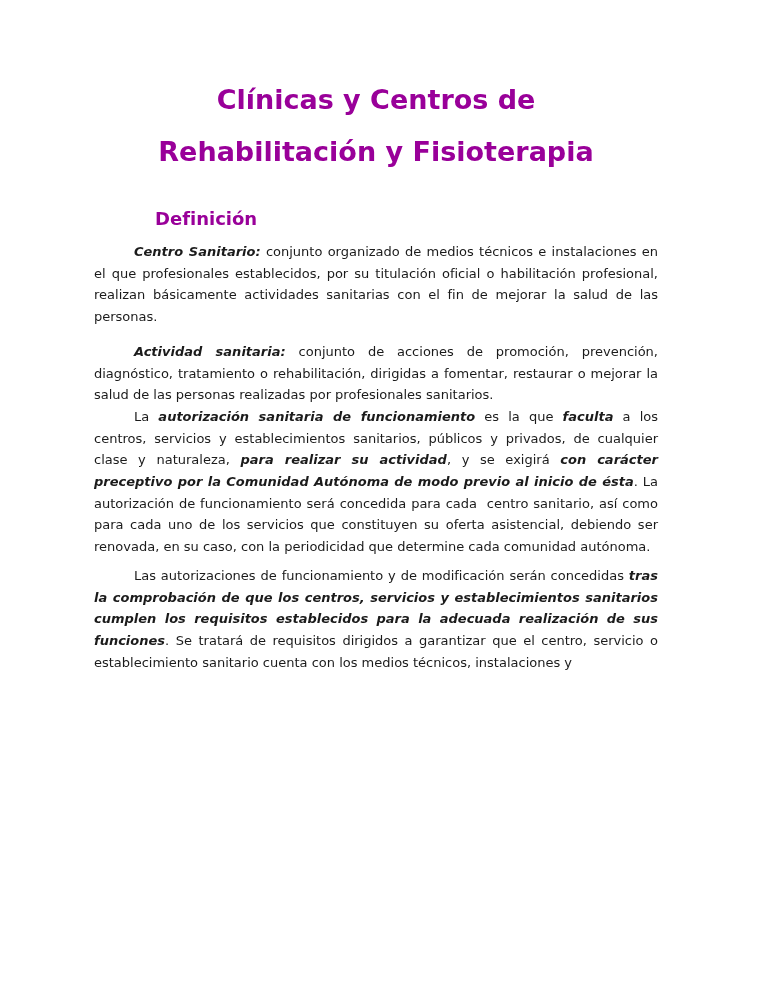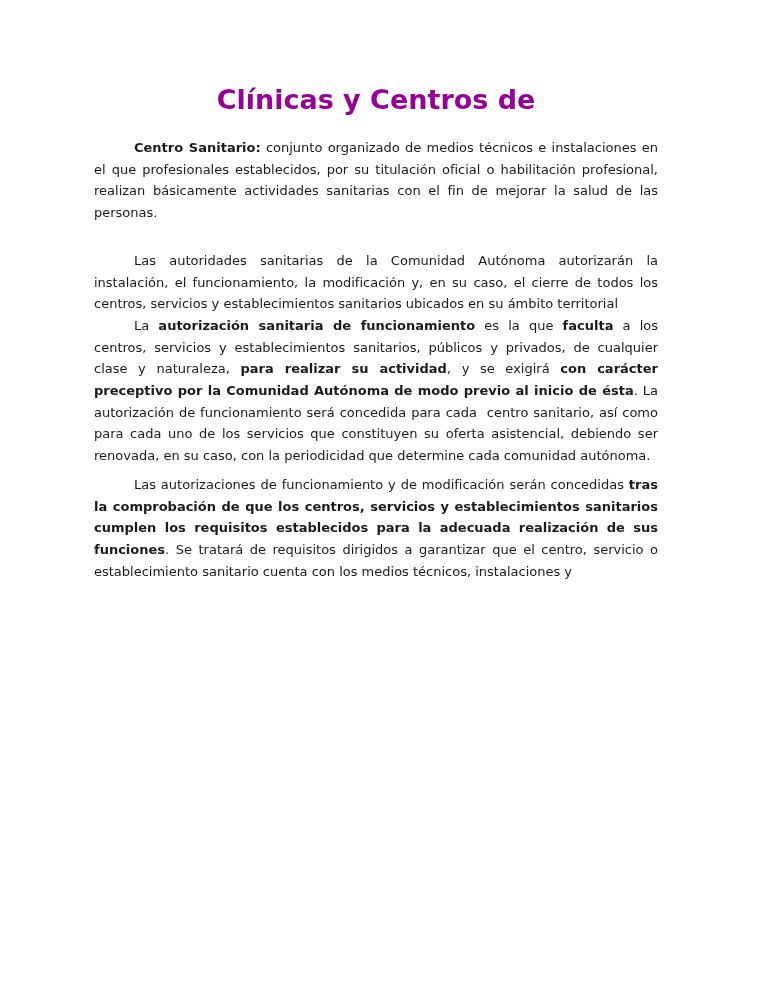--- a/index.html
+++ b/index.html
@@ -46,36 +46,38 @@
     font-size: 13px;
     line-height: 21.7px;
     text-align: justify;
     text-indent: 40px;
     color: var(--body, #1b1b1b);
   }
   .pt-after-h1 { margin-top: 11px; }
   .pt-after-h2 { margin-top: 13px; }
   .pt-block    { margin-top: 26px; }
   .pt-small    { margin-top: 7px; }
-  .b { font-weight: bold; }
+  .b { font-weight: bold; font-style: italic; }
 </style>
 </head>
 <body>
 
 <div class="page">
 
   <h1 class="doc-title">
     <span class="title-line">Clínicas y Centros de</span>
+    <span class="title-line">Rehabilitación y Fisioterapia</span>
   </h1>
 
+  <h2 class="section-heading">Definición</h2>
 
   <p class="para pt-after-h1"><span class="b">Centro Sanitario:</span><span> conjunto organizado de medios técnicos e instalaciones en el que profesionales establecidos, por su titulación oficial o habilitación profesional, realizan básicamente actividades sanitarias con el fin de mejorar la salud de las personas.</span></p>
 
 
 
+  <p class="para pt-after-h2"><span class="b">Actividad sanitaria:</span><span> conjunto de acciones de promoción, prevención, diagnóstico, tratamiento o rehabilitación, dirigidas a fomentar, restaurar o mejorar la salud de las personas realizadas por profesionales sanitarios.</span></p>
 
-  <p class="para pt-block"><span>Las autoridades sanitarias de la Comunidad Autónoma autorizarán la instalación, el funcionamiento, la modificación y, en su caso, el cierre de todos los centros, servicios y establecimientos sanitarios ubicados en su ámbito territorial</span></p>
 
   <p class="para"><span>La </span><span class="b">autorización sanitaria de funcionamiento</span><span> es la que </span><span class="b">faculta</span><span> a los centros, servicios y establecimientos sanitarios, públicos y privados, de cualquier clase y naturaleza, </span><span class="b">para realizar su actividad</span><span>, y se exigirá </span><span class="b">con carácter preceptivo por la Comunidad Autónoma de modo previo al inicio de ésta</span><span>. La autorización de funcionamiento será concedida para cada&nbsp; centro sanitario, así como para cada uno de los servicios que constituyen su oferta asistencial, debiendo ser renovada, en su caso, con la periodicidad que determine cada comunidad autónoma.</span></p>
 
   <p class="para pt-small"><span>Las autorizaciones de funcionamiento y de modificación serán concedidas </span><span class="b">tras la comprobación de que los centros, servicios y establecimientos sanitarios cumplen los requisitos establecidos para la adecuada realización de sus funciones</span><span>. Se tratará de requisitos dirigidos a garantizar que el centro, servicio o establecimiento sanitario cuenta con los medios técnicos, instalaciones y</span></p>
 
 </div>
 
 </body></html>

